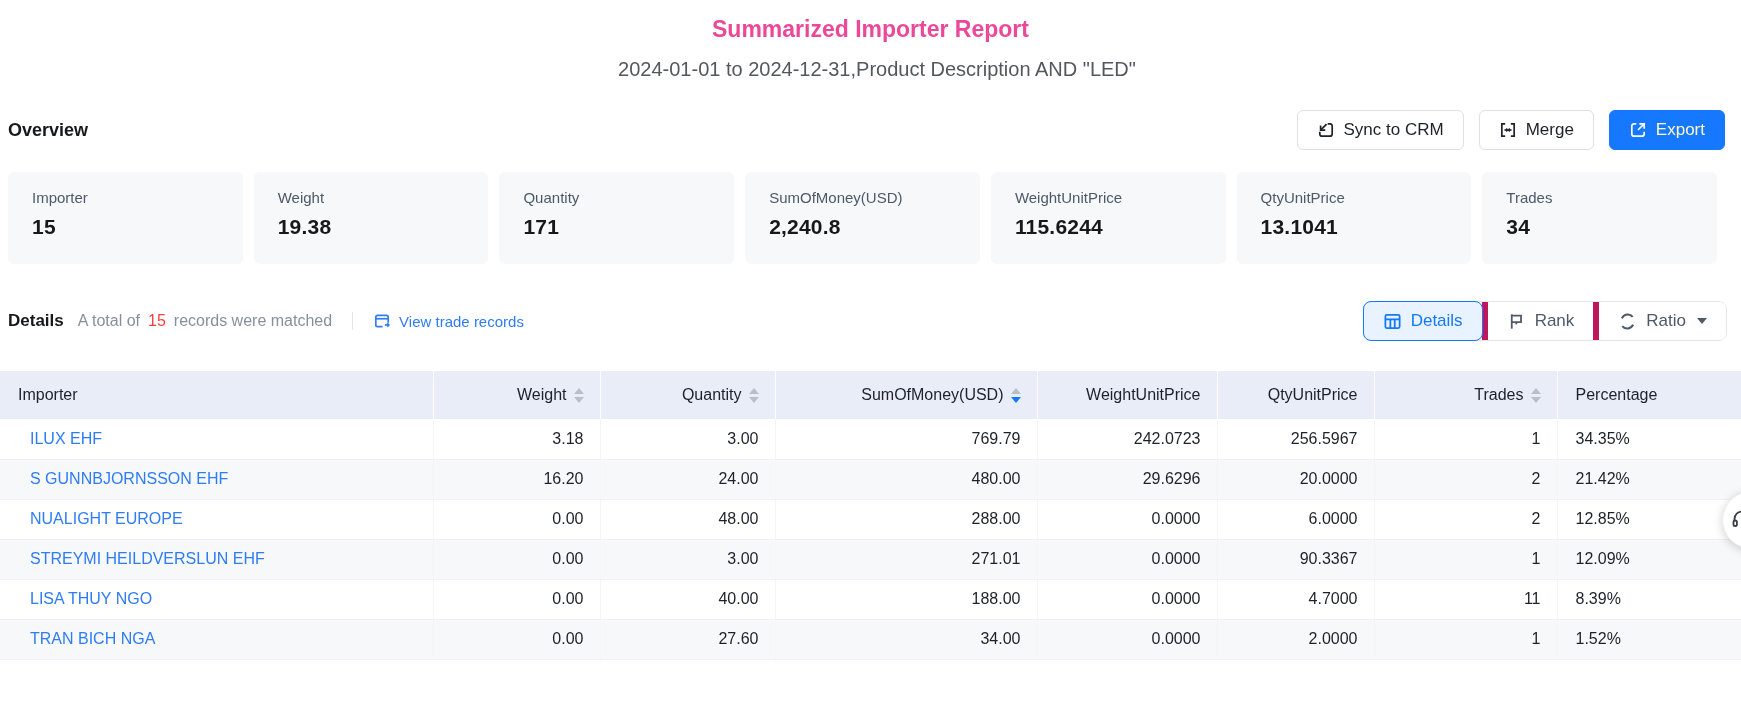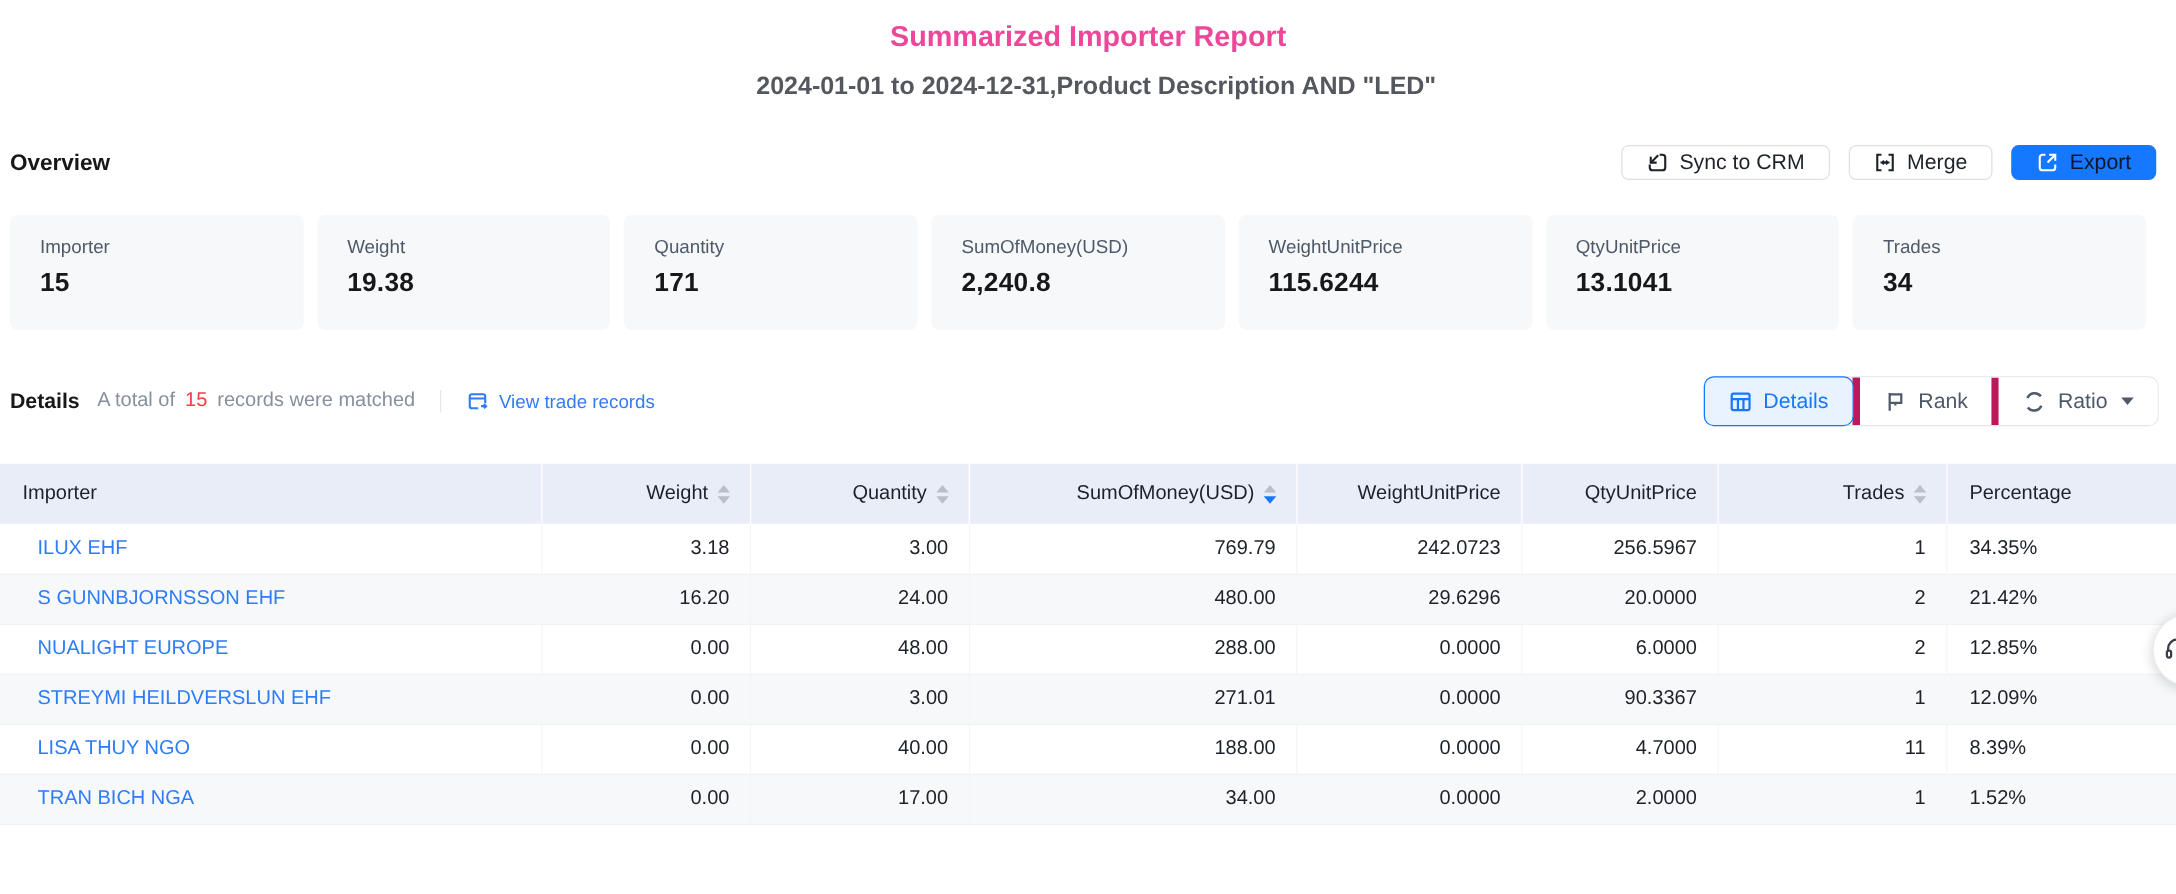--- a/index.html
+++ b/index.html
@@ -4,33 +4,33 @@
 <style>
   * { margin:0; padding:0; box-sizing:border-box; }
   html,body { background:#fff; }
   body {
     width:1741px; height:715px; position:relative; overflow:hidden;
     font-family:"Liberation Sans", sans-serif; color:#1d2129;
   }
   
   .page-head { text-align:center; padding-top:13px; }
   .page-title { font-size:23px; font-weight:600; color:#ec4899; line-height:32px; }
-  .page-subtitle { margin-top:10px; font-size:20px; font-weight:700; color:#54575d; line-height:28px;padding-left:13px; }
+  .page-subtitle { margin-top:10px; font-size:20px; font-weight:400; color:#54575d; line-height:28px;padding-left:13px; }
 
   
   .toolbar { margin:27px 16px 0 8px; display:flex; align-items:center; justify-content:space-between; height:40px; }
   .overview-title { font-size:18px; font-weight:700; color:#17181a; }
   .toolbar-actions { display:flex; align-items:center; gap:15px; }
   .btn {
-    height:28px; display:inline-flex; align-items:center; gap:9px; padding:0 19px;
+    height:40px; display:inline-flex; align-items:center; gap:9px; padding:0 19px;
     font-size:17px; border-radius:6px; cursor:pointer; background:#fff;
     border:1px solid #dee0e3; color:#1d2129; font-family:inherit;
   }
   .btn svg { display:block; }
-  .btn-primary { background:#1677ff; border-color:#1677ff; color:#0f172a;text-align:right; }
+  .btn-primary { background:#1677ff; border-color:#1677ff; color:#fef9c3;text-align:right; }
 
   
   .stats-row { margin:22px 24px 0 8px; display:flex; gap:11px; }
   .stat-card { flex:1; height:92px; background:#f7f8fa; border-radius:6px; padding:17px 10px 0 24px; }
   .stat-label { font-size:15px; color:#4e5969; }
   .stat-value { margin-top:9px; font-size:21px; font-weight:700; color:#17181a; letter-spacing:.2px; }
 
   
   .details-bar { margin:37px 14px 0 8px; display:flex; align-items:center; justify-content:space-between; }
   .details-left { display:flex; align-items:center; font-size:16px; }
@@ -334,21 +334,21 @@
         <td class="num">40.00</td>
         <td class="num">188.00</td>
         <td class="num">0.0000</td>
         <td class="num">4.7000</td>
         <td class="num">11</td>
         <td>8.39%</td>
       </tr>
       <tr>
         <td><span class="importer-link">TRAN BICH NGA</span></td>
         <td class="num">0.00</td>
-        <td class="num">17.00</td>
+        <td class="num">27.60</td>
         <td class="num">34.00</td>
         <td class="num">0.0000</td>
         <td class="num">2.0000</td>
         <td class="num">1</td>
         <td>1.52%</td>
       </tr>
     </tbody>
 </table>
 
 <div class="float-widget">

